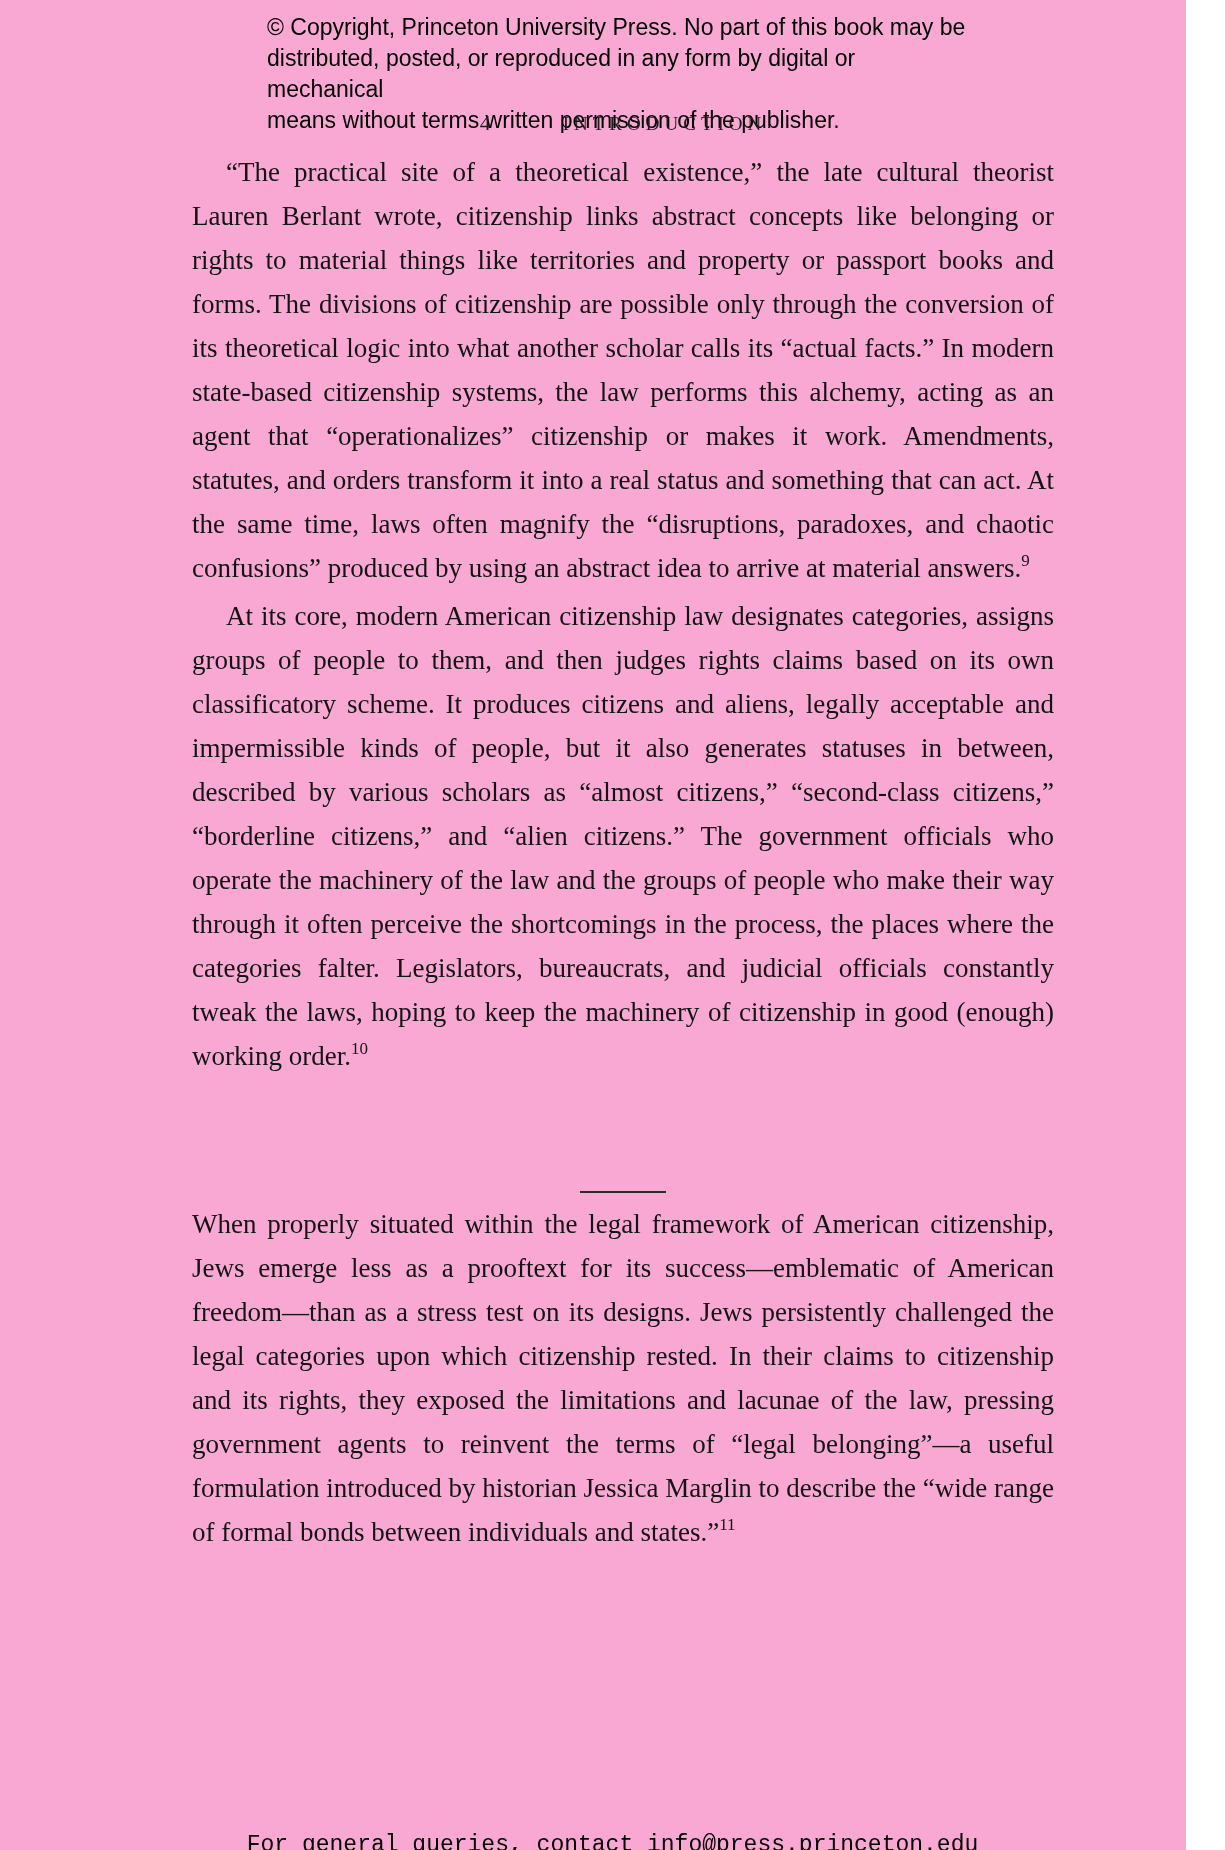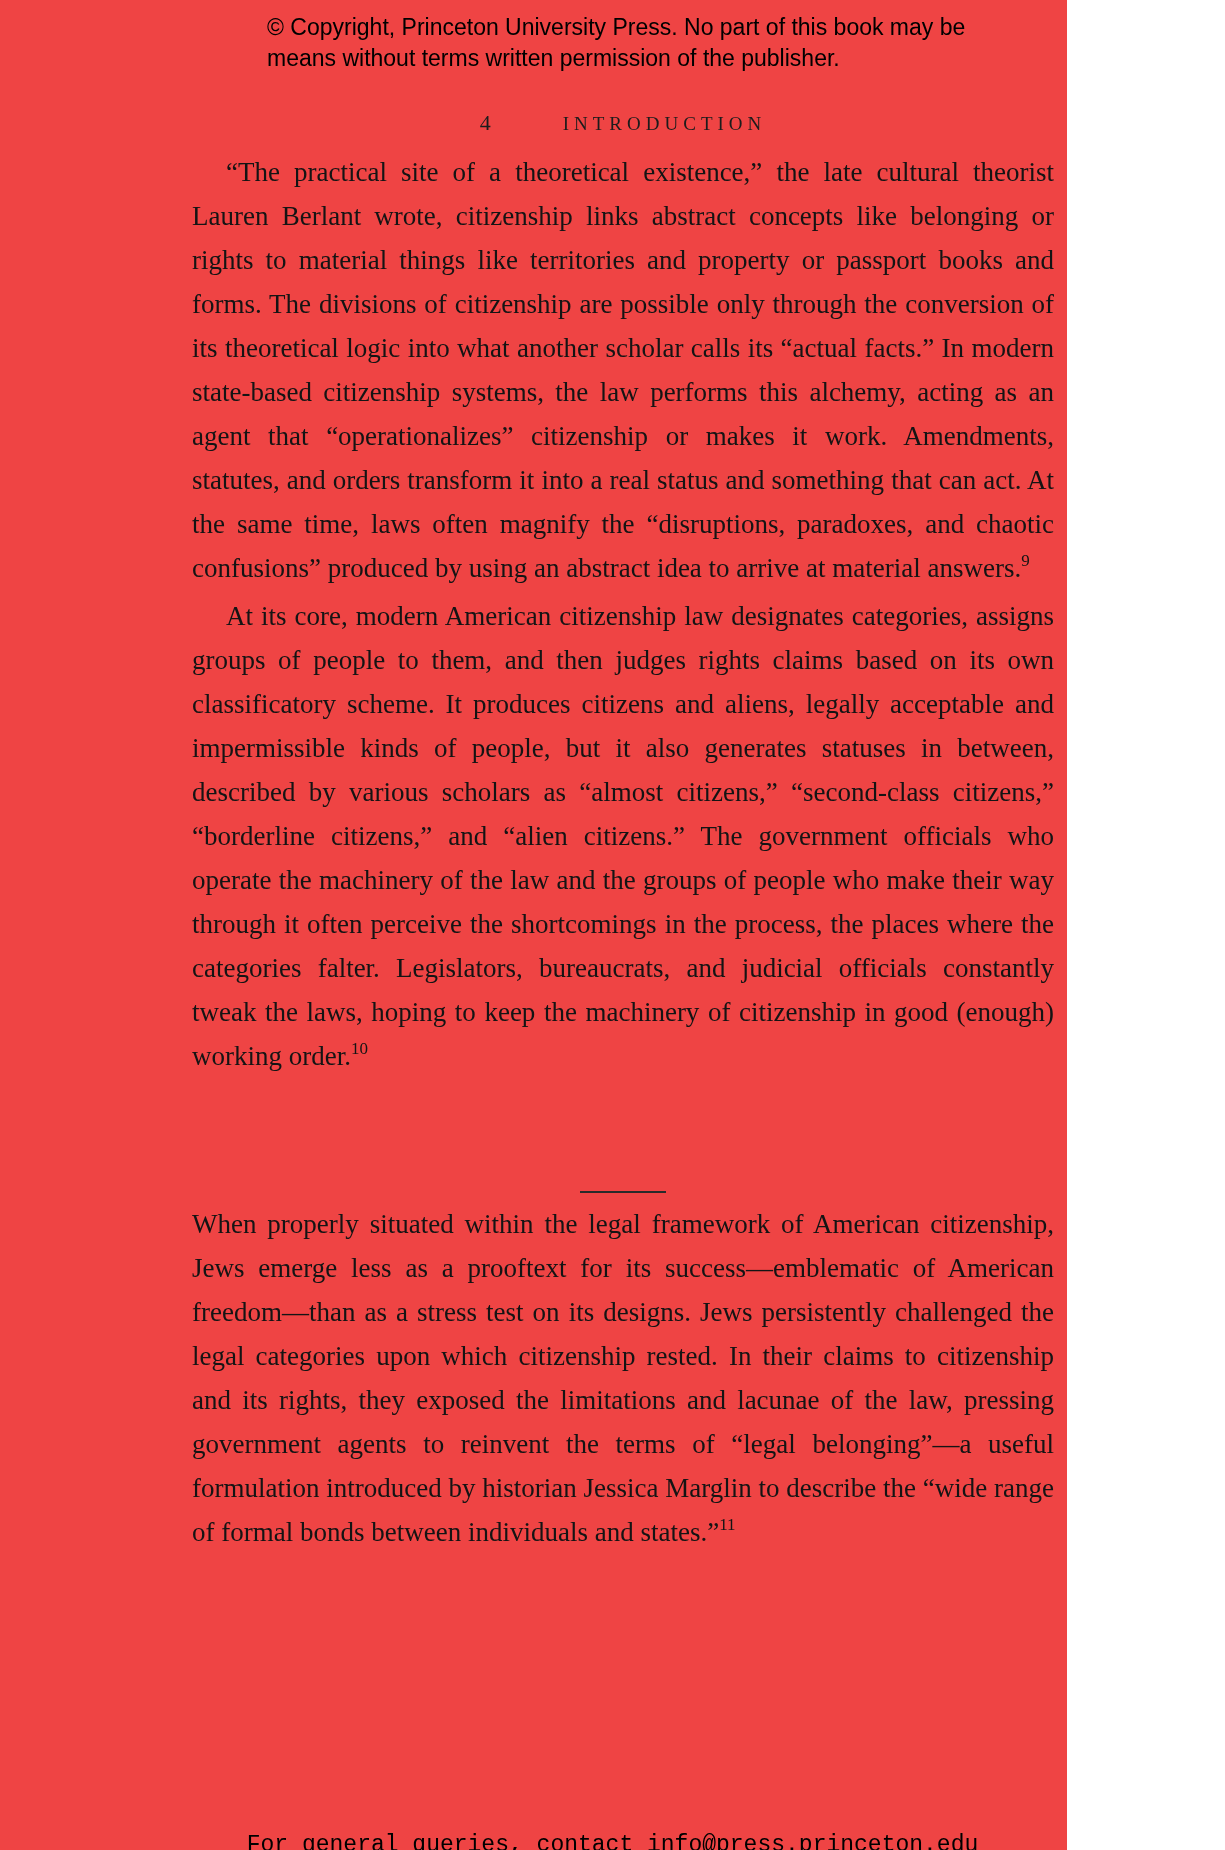--- a/index.html
+++ b/index.html
@@ -1,20 +1,20 @@
 <!DOCTYPE html>
 <html><head>
 <meta charset="utf-8">
 <style>
   html, body { margin: 0; padding: 0; background: #ffffff; }
   .page {
     position: relative;
-    width: 1067px;
+    width: 1186px;
     height: 1850px;
-    background: #ef4444;
+    background: #f9a8d4;
     font-family: "Liberation Serif", serif;
     color: #111111;
     overflow: hidden;
   }
 
   
   .copyright {
     position: absolute;
     left: 267px;
     top: 12px;
@@ -101,20 +101,21 @@
     color: #000000;
   }
 </style>
 </head>
 <body>
 
 <div class="page">
 
   <div class="copyright">
     <span class="c-line">© Copyright, Princeton University Press. No part of this book may be</span>
+    <span class="c-line">distributed, posted, or reproduced in any form by digital or mechanical</span>
     <span class="c-line">means without terms written permission of the publisher.</span>
   </div>
 
   <div class="running-head">
     <span class="page-number">4</span>
     <span class="head-title">INTRODUCTION</span>
   </div>
 
   <div class="body-block section-1">
     <p class="indent"><span>“The practical site of a theoretical existence,” the late cultural theorist Lauren Berlant wrote, citizenship links abstract concepts like belonging or rights to material things like territories and property or passport books and forms. The divisions of citizenship are possible only through the conversion of its theoretical logic into what another scholar calls its “actual facts.” In modern state-based citizenship systems, the law performs this alchemy, acting as an agent that “operationalizes” citizenship or makes it work. Amendments, statutes, and orders transform it into a real status and something that can act. At the same time, laws often magnify the “disruptions, paradoxes, and chaotic confusions” produced by using an abstract idea to arrive at material answers.</span><sup class="fn">9</sup></p>

